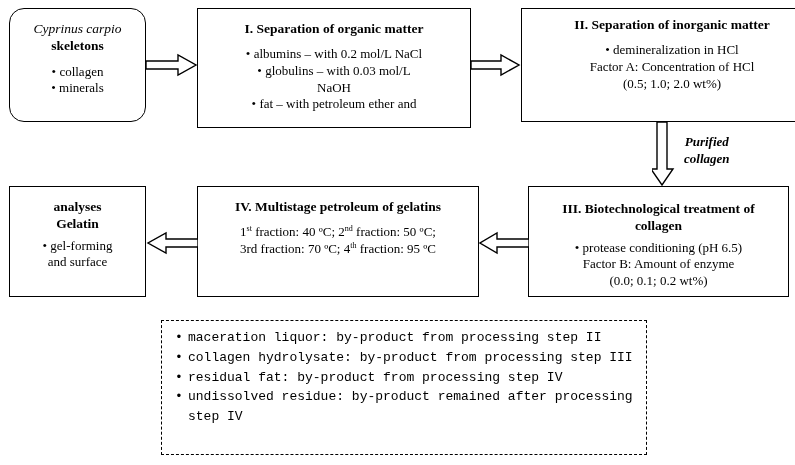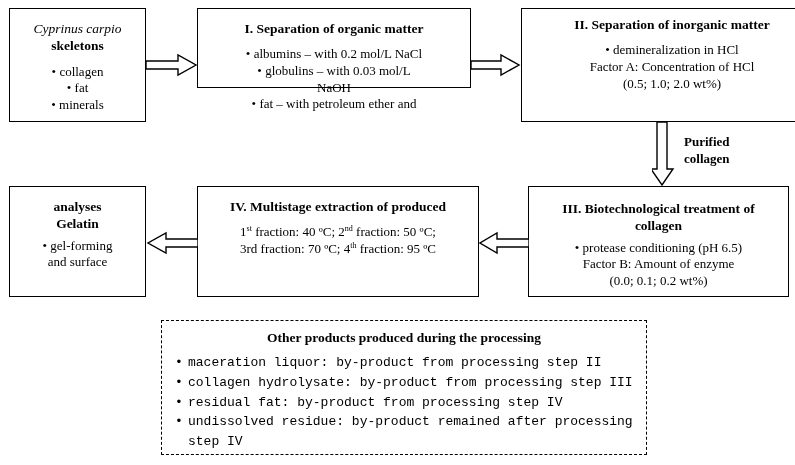--- a/index.html
+++ b/index.html
@@ -92,48 +92,48 @@
 
   
   .arrow {
     position: absolute;
   }
   .arrow svg { display: block; }
 
   
   .edge-label {
     position: absolute;
+    font-style: italic;
     font-weight: bold;
     font-size: 13px;
     line-height: 1.3;
     text-align: center;
     white-space: nowrap;
   }
 </style>
 </head>
 <body>
 
 <div id="canvas">
 
-  <div class="box" style="left:9px; top:8px; width:137px; height:114px; padding-top:11px;">
+  <div class="box" style="left:9px; top:8px; width:137px; height:114px; padding-top:11px;border-radius:15px;">
     <span class="title-italic">Cyprinus carpio</span>
     <span class="title">skeletons</span>
     <span class="gap"></span>
     <span class="line bullet">collagen</span>
-    <span class="line bullet">fat</span>
     <span class="line bullet">minerals</span>
   </div>
 
   <div class="arrow" style="left:146px; top:53px;">
     <svg width="52" height="24" viewBox="0 0 52 24">
       <polygon points="0,8 32,8 32,2 50,12 32,22 32,16 0,16" fill="#ffffff" stroke="#000000" stroke-width="1.4"></polygon>
     </svg>
   </div>
 
-  <div class="box" style="left:197px; top:8px; width:274px; height:80px; padding-top:11px;">
+  <div class="box" style="left:197px; top:8px; width:274px; height:120px; padding-top:11px;">
     <span class="title">I. Separation of organic matter</span>
     <span class="gap"></span>
     <span class="line">• albumins – with 0.2 mol/L NaCl</span>
     <span class="line">• globulins – with 0.03 mol/L</span>
     <span class="line">NaOH</span>
     <span class="line">• fat – with petroleum ether and</span>
   </div>
 
   <div class="arrow" style="left:471px; top:53px;">
     <svg width="50" height="24" viewBox="0 0 50 24">
@@ -169,42 +169,41 @@
     <span class="line">(0.0; 0.1; 0.2 wt%)</span>
   </div>
 
   <div class="arrow" style="left:479px; top:231px;">
     <svg width="50" height="24" viewBox="0 0 50 24">
       <polygon points="50,8 18,8 18,2 1,12 18,22 18,16 50,16" fill="#ffffff" stroke="#000000" stroke-width="1.4"></polygon>
     </svg>
   </div>
 
   <div class="box" style="left:197px; top:186px; width:282px; height:111px; padding-top:11px;">
-    <span class="title">IV. Multistage extraction of produced</span>
+    <span class="title">IV. Multistage petroleum of gelatins</span>
     <span class="gap"></span>
     <span class="line"><span>1</span><sup>st</sup><span> fraction: 40 ºC; 2</span><sup>nd</sup><span> fraction: 50 ºC;</span></span>
     <span class="line"><span>3rd fraction: 70 ºC; 4</span><sup>th</sup><span> fraction: 95 ºC</span></span>
   </div>
 
   <div class="arrow" style="left:146px; top:231px;">
     <svg width="52" height="24" viewBox="0 0 52 24">
       <polygon points="52,8 20,8 20,2 2,12 20,22 20,16 52,16" fill="#ffffff" stroke="#000000" stroke-width="1.4"></polygon>
     </svg>
   </div>
 
   <div class="box" style="left:9px; top:186px; width:137px; height:111px; padding-top:11px;">
     <span class="title">analyses</span>
     <span class="title">Gelatin</span>
     <span class="gap-sm"></span>
     <span class="line">• gel-forming</span>
     <span class="line">and surface</span>
   </div>
 
   <div class="dashed-box" style="left:161px; top:320px; width:486px; height:135px;">
-    <span class="title">Other products produced during the processing</span>
     <ul>
       <li>maceration liquor: by-product from processing step II</li>
       <li>collagen hydrolysate: by-product from processing step III</li>
       <li>residual fat: by-product from processing step IV</li>
       <li>undissolved residue: by-product remained after processing step IV</li>
     </ul>
   </div>
 
 </div>
 

